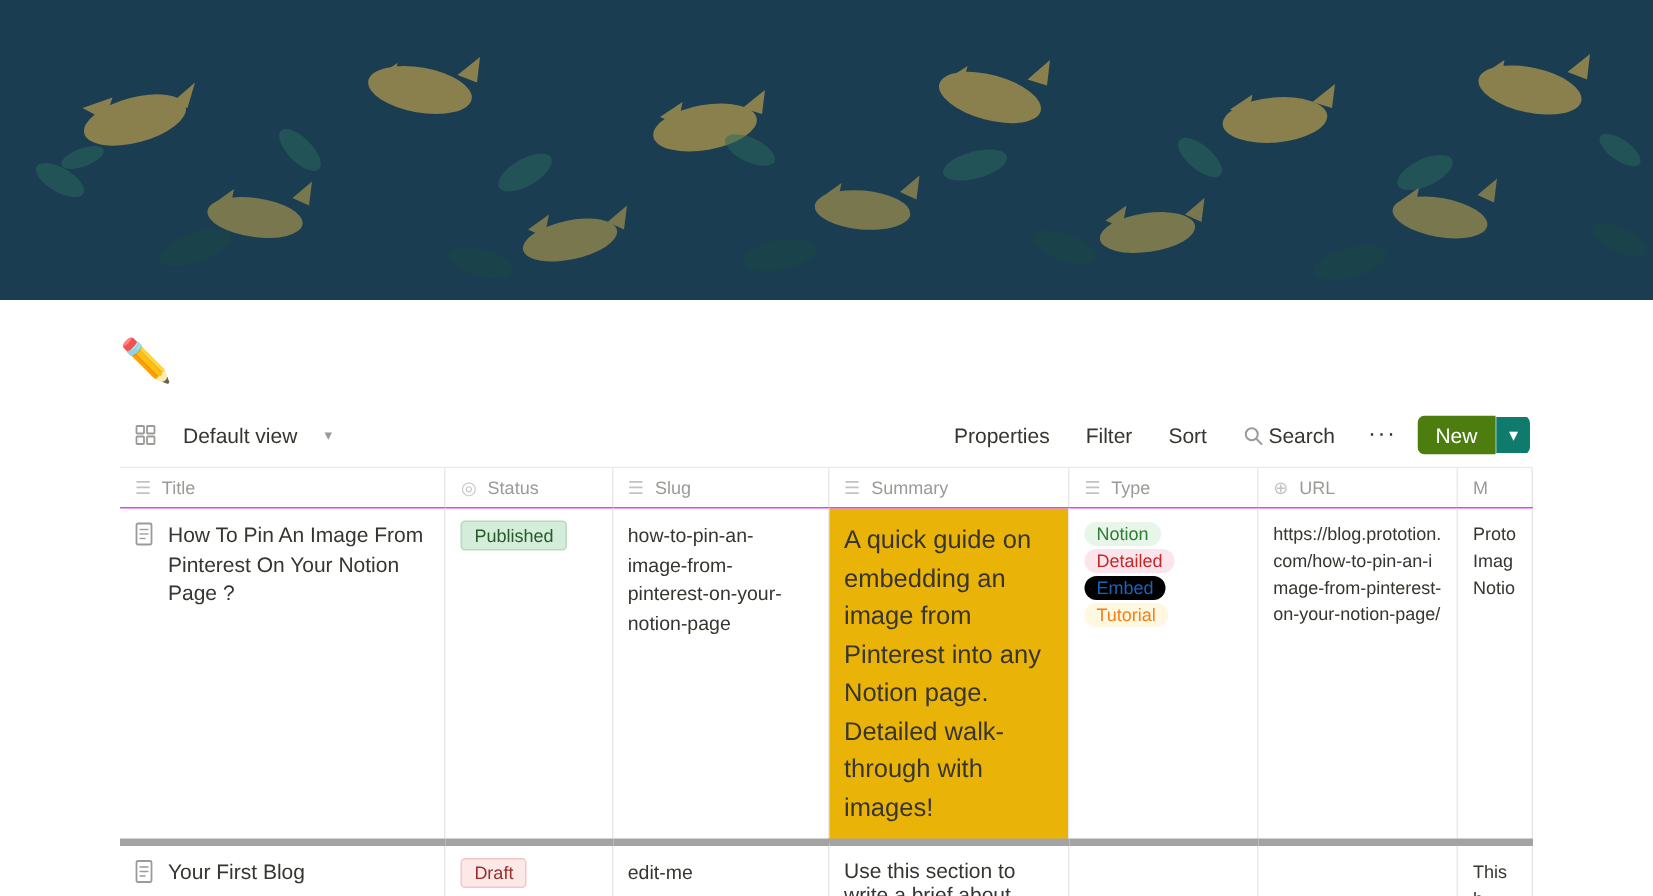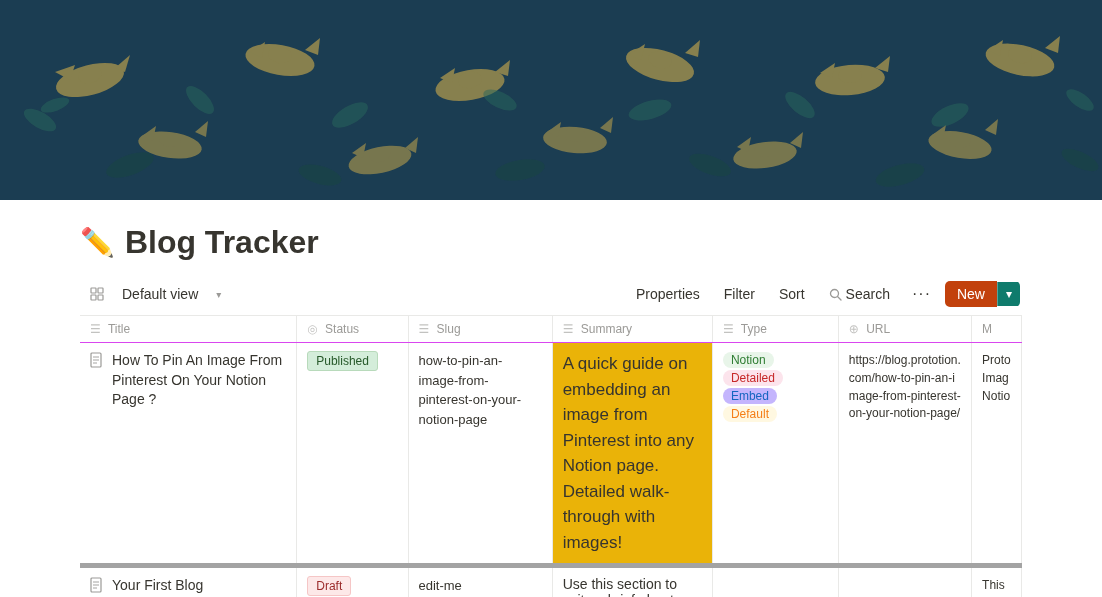--- a/index.html
+++ b/index.html
@@ -99,21 +99,21 @@
 
     .new-btn {
       display: flex;
       align-items: center;
       gap: 0;
       border-radius: 5px;
       overflow: hidden;
       cursor: pointer;
     }
     .new-btn-main {
-      background: #c2410c;
+      background: #4d7c0f;
       color: white;
       padding: 5px 12px;
       border: none;
       font-size: 14px;
       font-weight: 500;
       cursor: pointer;
     }
     .new-btn-arrow {
       background: #0f7b6c;
       color: white;
@@ -212,21 +212,21 @@
     .tag {
       display: inline-block;
       padding: 1px 8px;
       border-radius: 12px;
       font-size: 12px;
       margin: 1px 2px 1px 0;
       font-weight: 500;
     }
     .tag-notion { background: #e8f5e9; color: #2e7d32; }
     .tag-pinterest { background: #fce4ec; color: #c62828; }
-    .tag-embed { background: #c4b5fd; color: #1565c0; }
+    .tag-embed { background: #000000; color: #1565c0; }
     .tag-tutorial { background: #fff8e1; color: #f57f17; }
 
     .url-text {
       font-size: 12px;
       color: #37352f;
       word-break: break-all;
       line-height: 1.4;
     }
 
     .more-col-text {
@@ -341,21 +341,20 @@
         <ellipse cx="1080" cy="160" rx="20" ry="8" transform="rotate(25 1080 160)"></ellipse>
       </g>
     </g>
   </svg>
 </div>
 
 <div class="page-content">
 
   <div class="page-title-row">
     <span class="page-icon">✏️</span>
-    <h1 class="page-title">Blog Tracker</h1>
   </div>
 
   <div class="toolbar">
     <div class="toolbar-left">
       <button class="default-view-btn">
         <svg width="14" height="14" viewBox="0 0 14 14">
           <rect x="1" y="1" width="5" height="5" fill="none" stroke="#9b9a97" stroke-width="1.2" rx="0.5"></rect>
           <rect x="8" y="1" width="5" height="5" fill="none" stroke="#9b9a97" stroke-width="1.2" rx="0.5"></rect>
           <rect x="1" y="8" width="5" height="5" fill="none" stroke="#9b9a97" stroke-width="1.2" rx="0.5"></rect>
           <rect x="8" y="8" width="5" height="5" fill="none" stroke="#9b9a97" stroke-width="1.2" rx="0.5"></rect>
@@ -438,21 +437,21 @@
           <td class="col-slug">
             <span class="slug-text">how-to-pin-an-image-from-pinterest-on-your-notion-page</span>
           </td>
           <td class="col-summary summary-cell">
             <span>A quick guide on embedding an image from Pinterest into any Notion page. Detailed walk-through with images!</span>
           </td>
           <td class="col-type">
             <span class="tag tag-notion">Notion</span>
             <span class="tag tag-pinterest">Detailed</span><br>
             <span class="tag tag-embed">Embed</span>
-            <span class="tag tag-tutorial">Default</span>
+            <span class="tag tag-tutorial">Tutorial</span>
           </td>
           <td class="col-url">
             <span class="url-text">https://blog.prototion.com/how-to-pin-an-image-from-pinterest-on-your-notion-page/</span>
           </td>
           <td class="col-more">
             <span class="more-col-text">Proto Imag Notio</span>
           </td>
         </tr>
 
         <tr>

